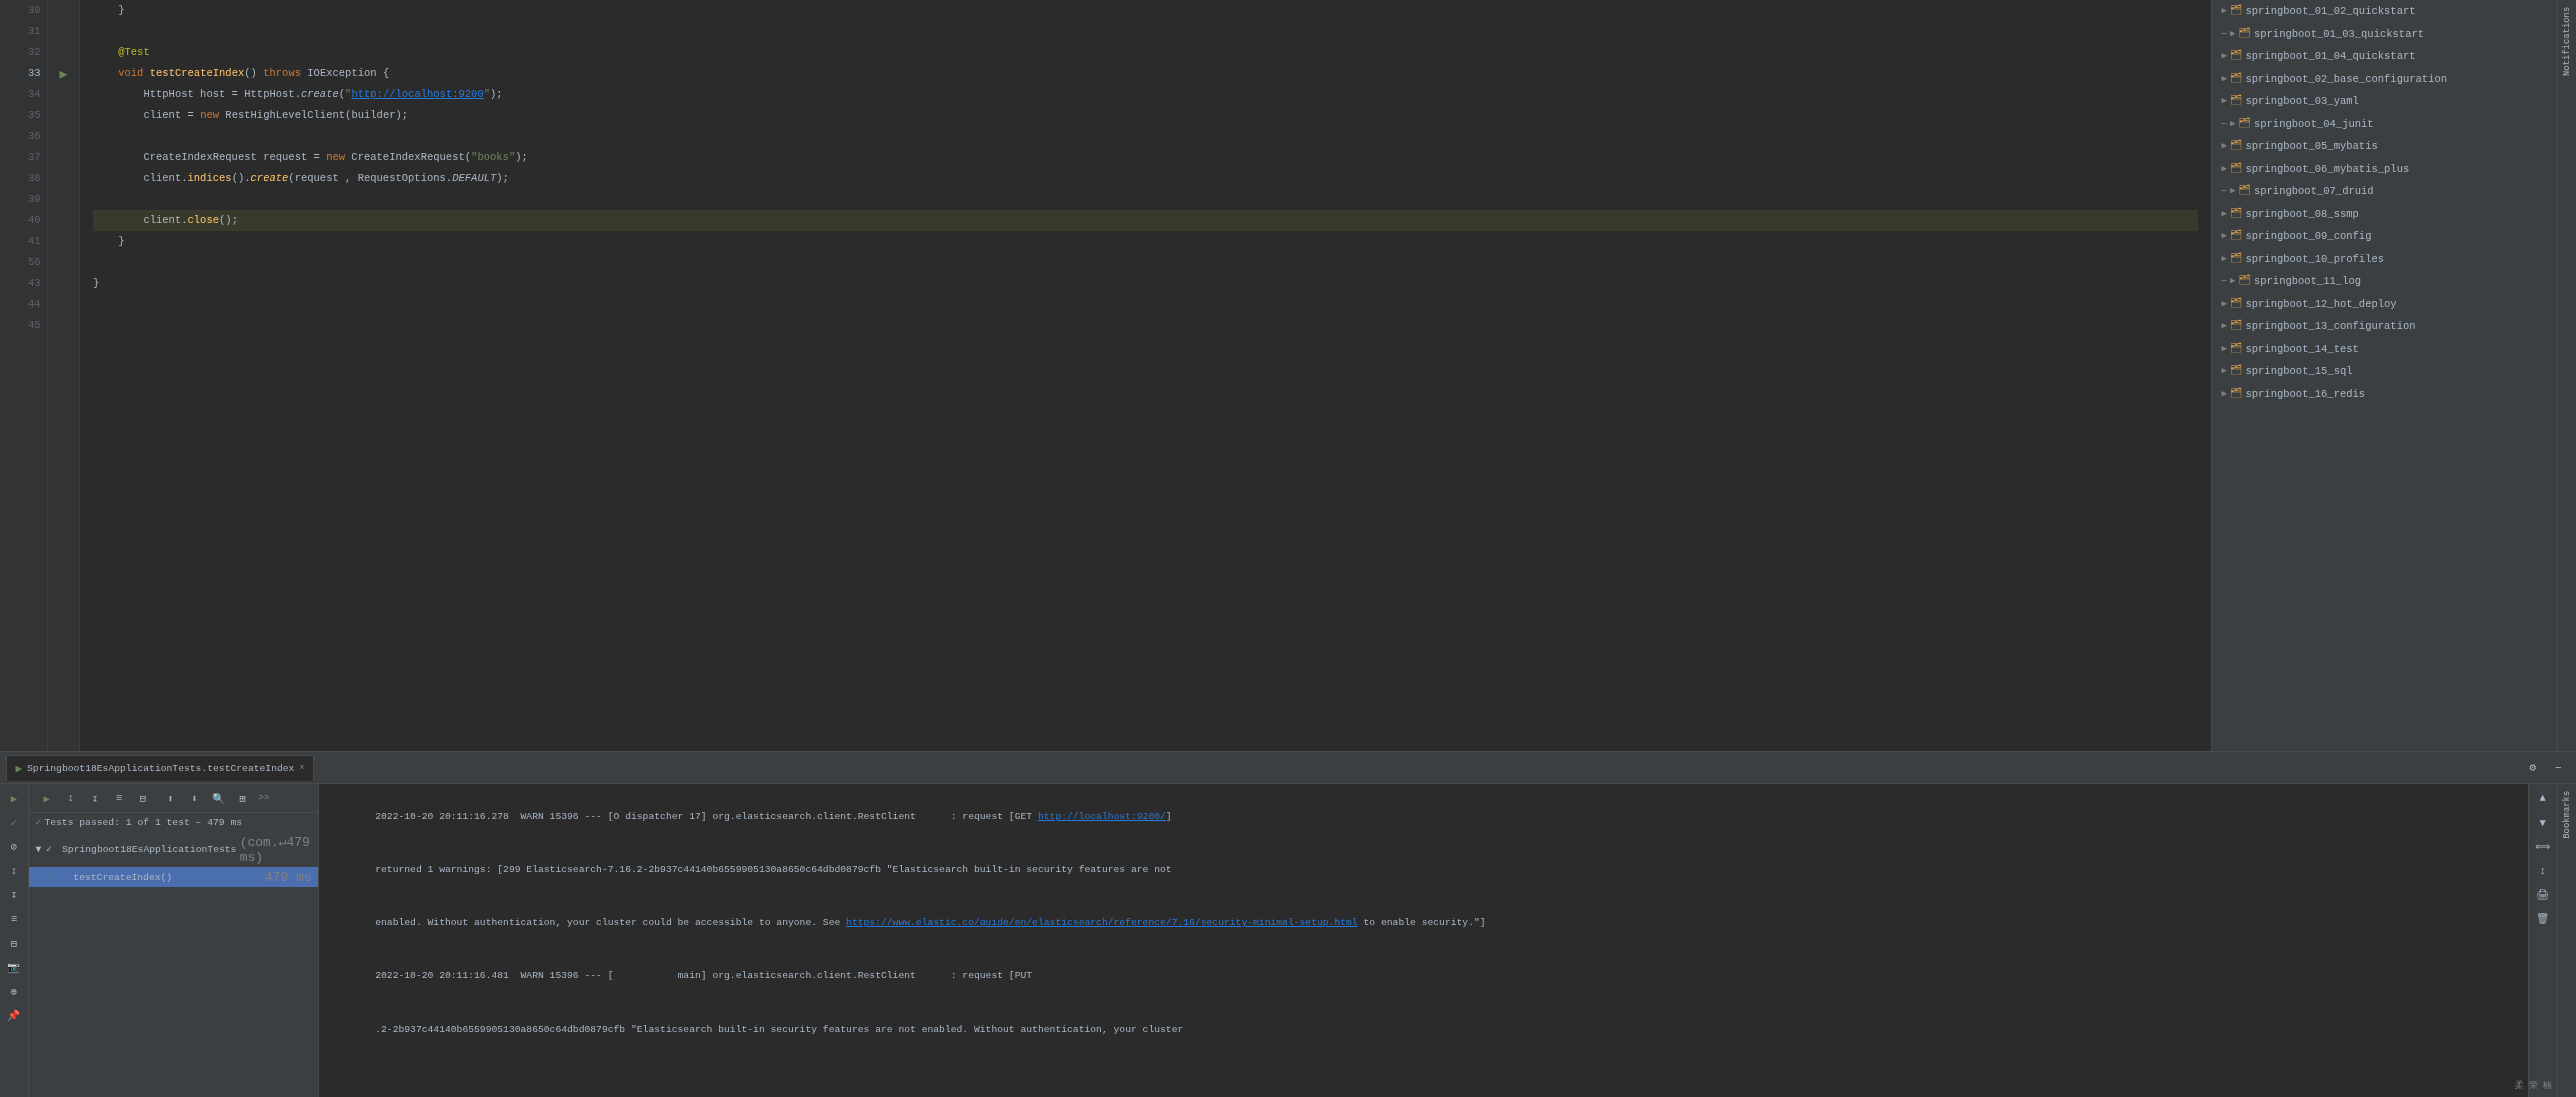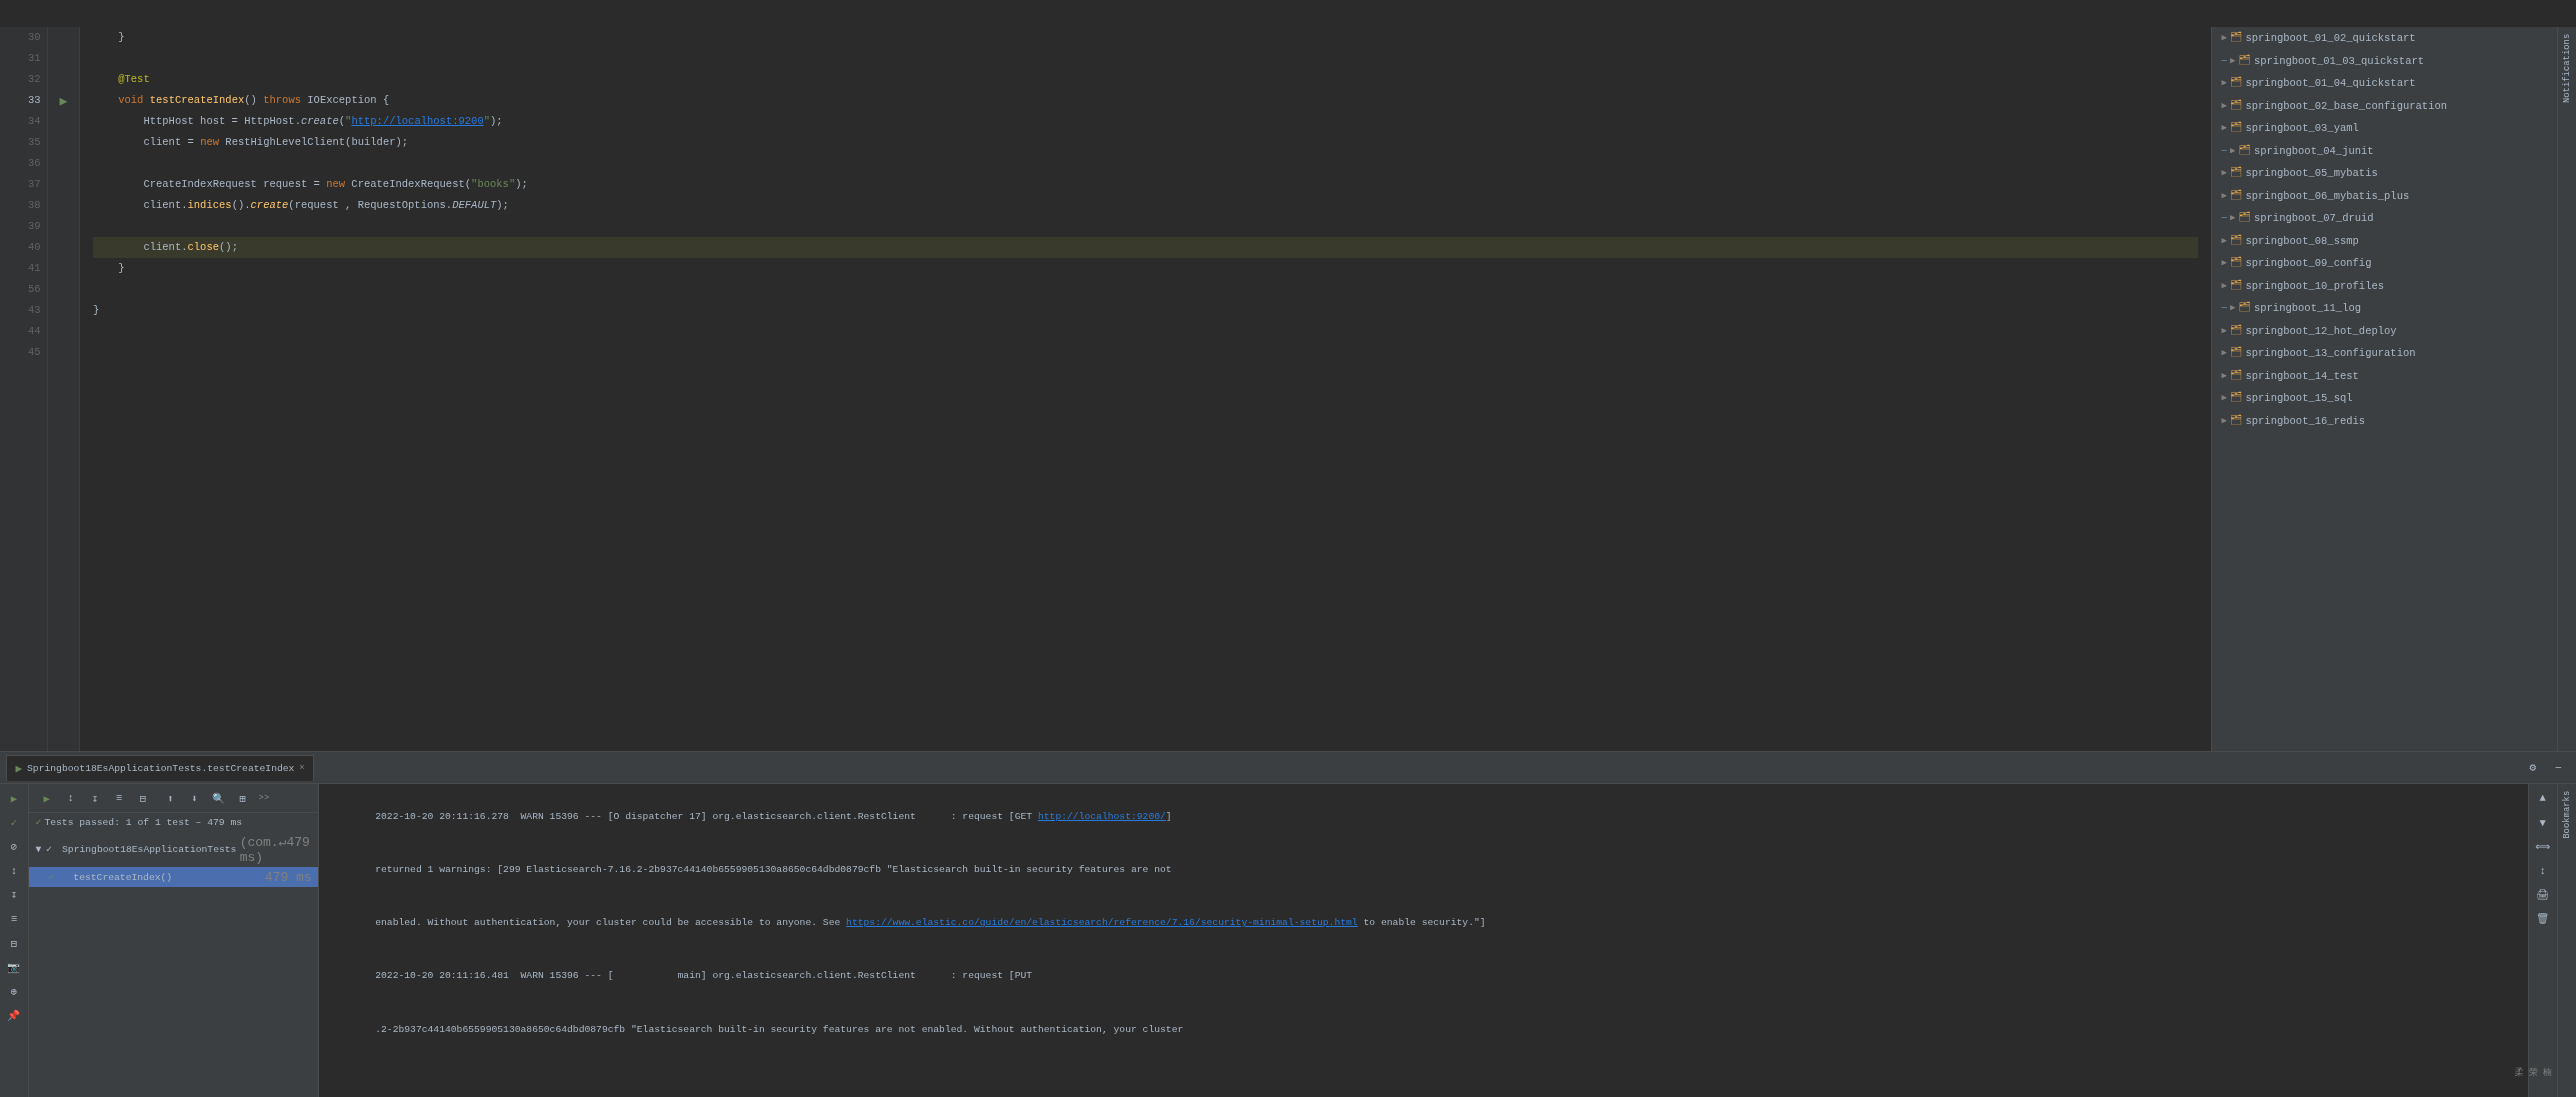--- a/index.html
+++ b/index.html
@@ -13,21 +13,20 @@
       height: 1097px;
       display: flex;
       flex-direction: column;
     }
 
     
     .main-area {
       display: flex;
       flex: 1;
       overflow: hidden;
-      margin-top: 27px;
     }
 
     
     .code-editor {
       flex: 1;
       background: #2b2b2b;
       overflow: hidden;
       display: flex;
       flex-direction: column;
     }
@@ -338,21 +337,21 @@
       justify-content: center;
       cursor: pointer;
       color: #a9b7c6;
       border-radius: 2.4px;
       font-size: 10.5px;
     }
 
     
     .bottom-right-label {
       position: fixed;
-      bottom: 18px;
+      bottom: 5px;
       right: 24px;
       color: #808080;
       font-size: 8.9px;
     }
   </style>
 </head>
 <body>
 
 <div class="main-area">
 

